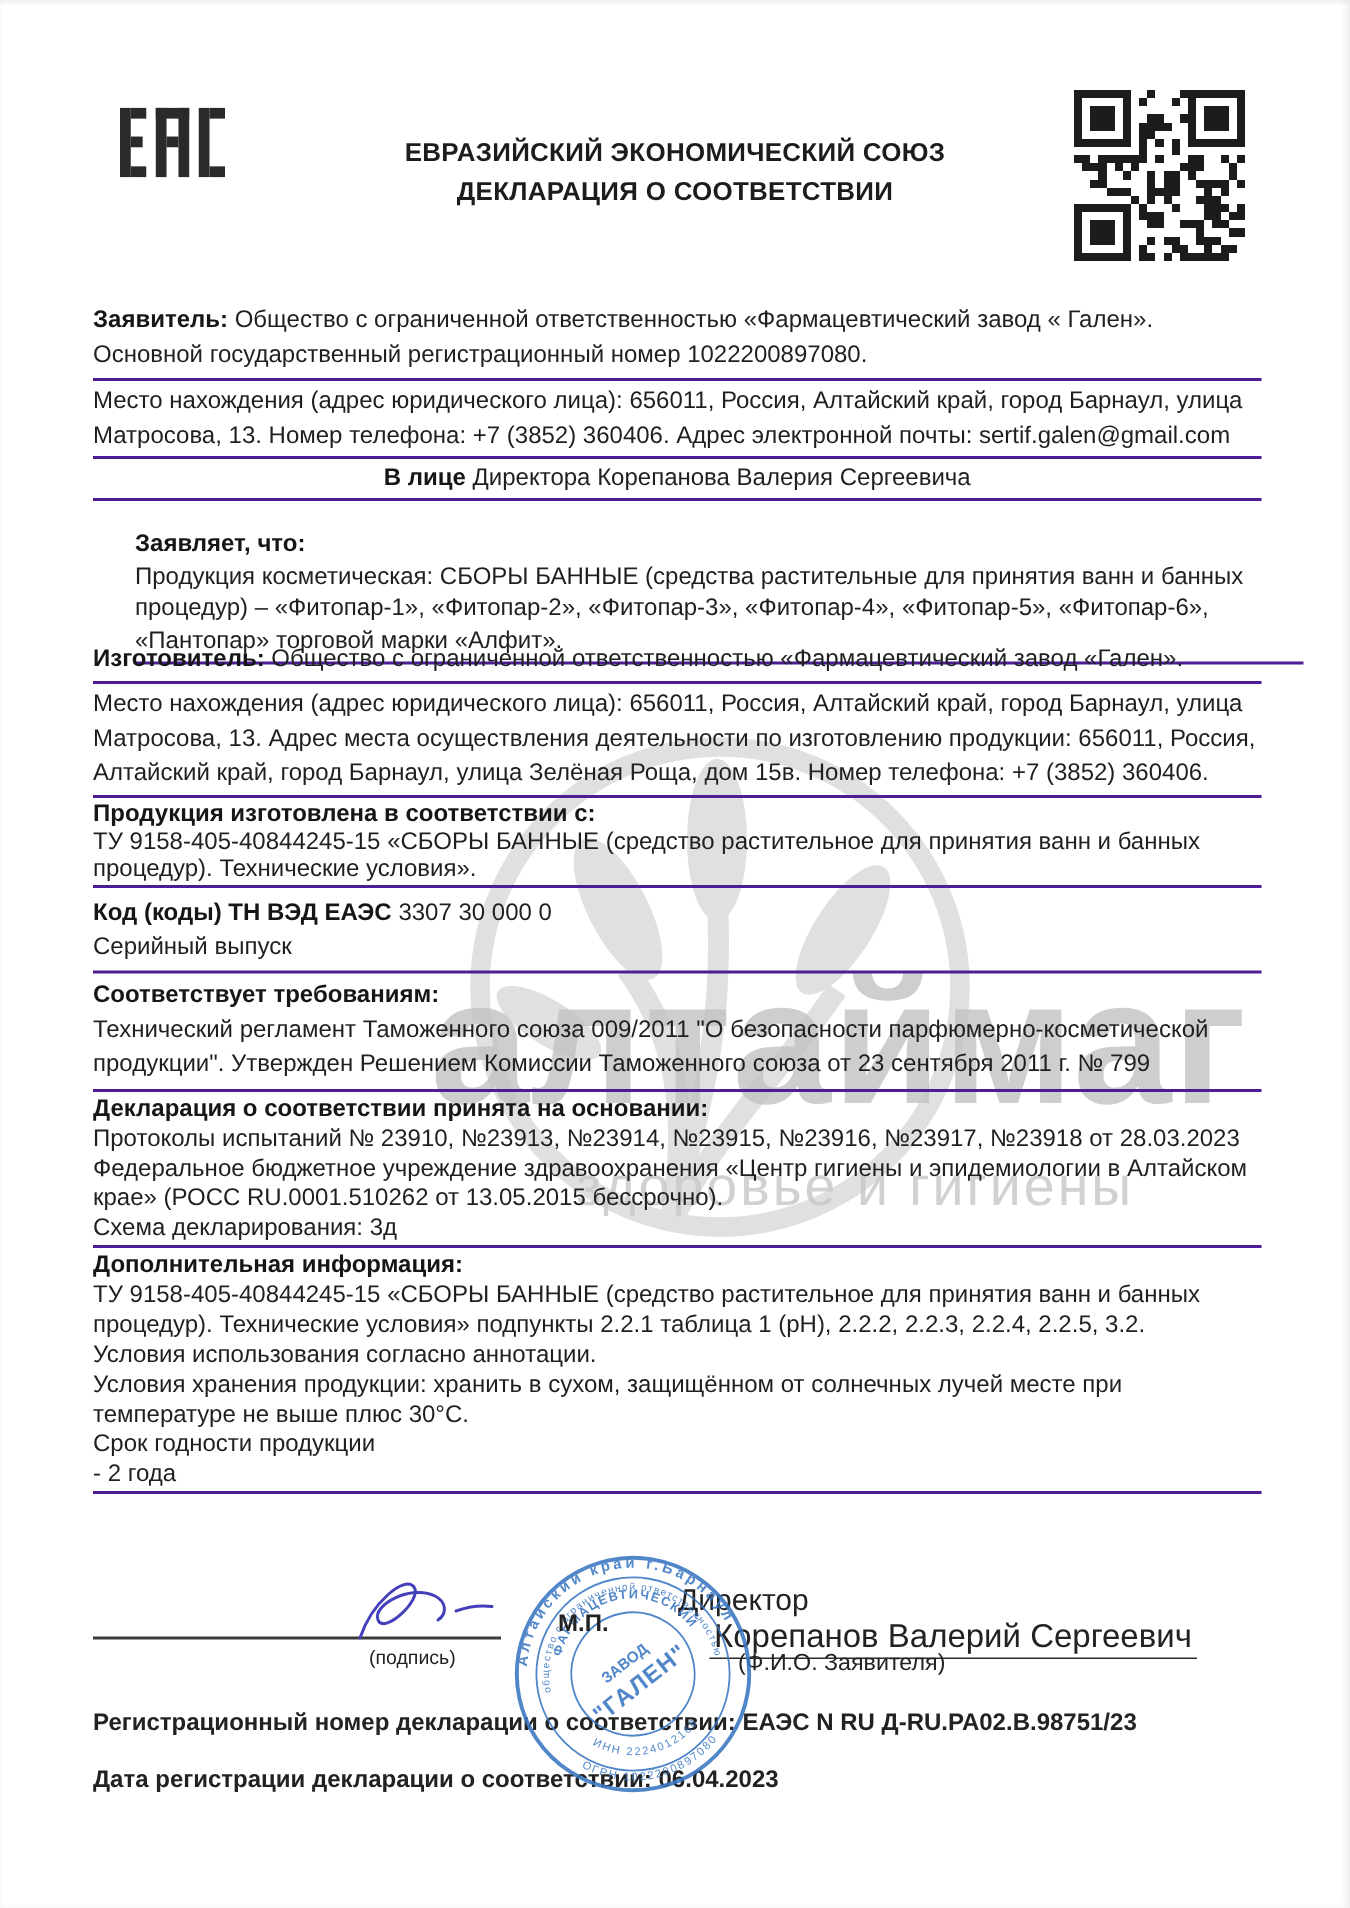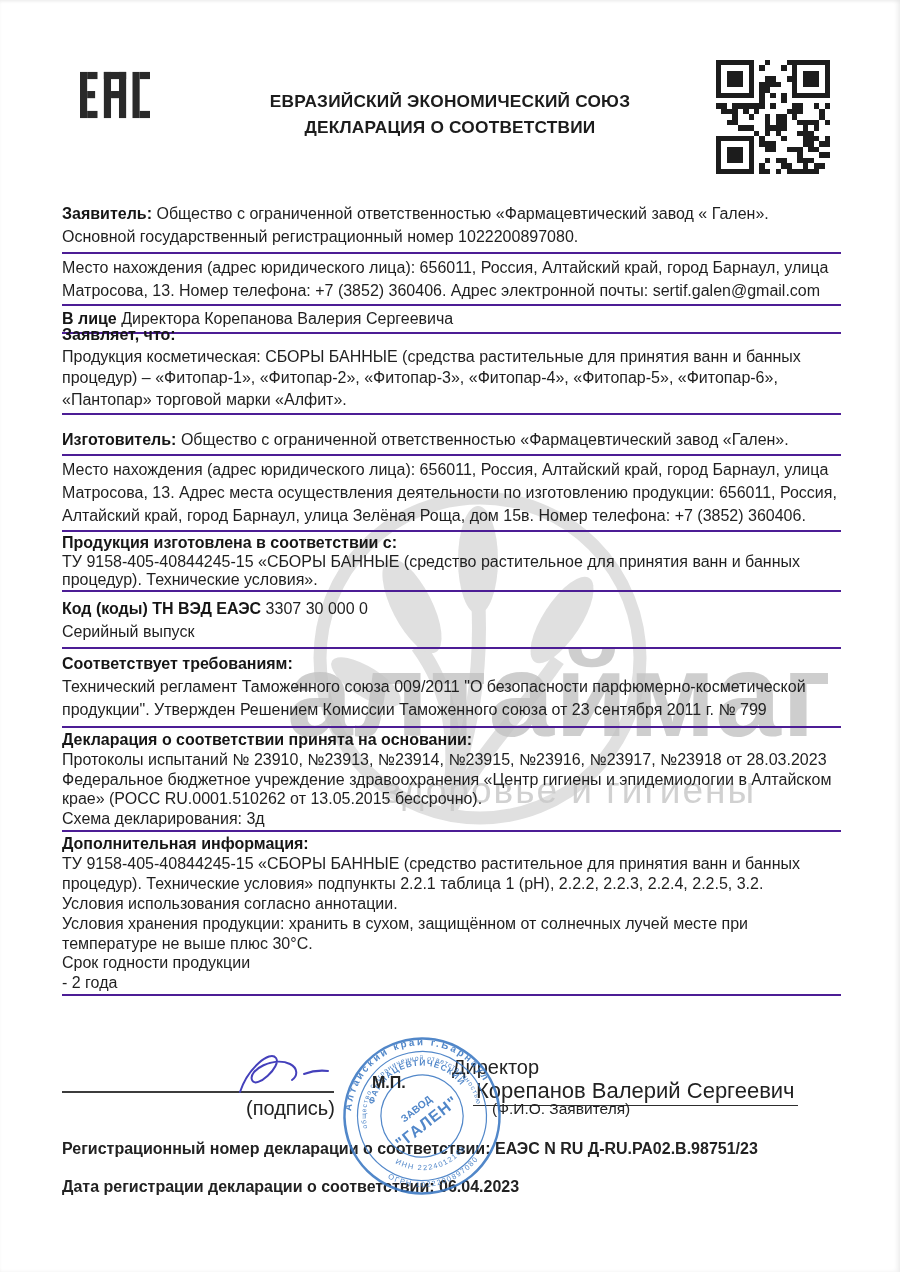--- a/index.html
+++ b/index.html
@@ -19,34 +19,34 @@
   .wm-brand{left:287px;top:636px;font-size:118px;font-weight:700;color:#c3c3c3;opacity:.8;letter-spacing:1px;line-height:1;}
   .wm-tag{left:384px;top:772px;font-size:37px;font-weight:400;color:#c9c9c9;opacity:.85;letter-spacing:2px;line-height:1;}
   .wm-logo{left:300px;top:478px;opacity:.55;}
   
   .sec{position:absolute;left:62px;width:779px;border-bottom:2px solid #4c1d95;
        font-size:16px;line-height:22px;color:#1f1f1f;z-index:1;overflow:visible;}
   .sec.noline{border-bottom:none;}
   b,.b{font-weight:700;color:#161616;}
   .s1{top:202px;height:50px;line-height:23px;}
   .s2{top:256px;height:48px;line-height:23px;}
-  .s3{top:308px;height:24px;line-height:21px;}
-  .s4{top:324px;height:89px;line-height:21.5px;}
+  .s3{top:308px;height:24px;line-height:21px;text-align:center;}
+  .s4{top:352px;height:89px;line-height:21.5px;margin-left:28px;}
   .s5{top:429px;height:25px;line-height:22px;}
   .s6{top:458px;height:72px;line-height:23px;}
   .s7{top:534px;height:56px;line-height:18.6px;}
   .s8{top:598px;height:49px;line-height:22.5px;}
   .s9{top:652px;height:74px;line-height:23px;}
   .s10{top:730px;height:100px;line-height:19.8px;}
   .s11{top:834px;height:160px;line-height:19.9px;}
   .s12{top:1000px;height:24px;font-weight:700;}
   .line{display:block;}
   
   .sign-line{position:absolute;left:62px;top:1091px;width:272px;border-top:2px solid #3c3c3c;z-index:1;}
-  .podpis{position:absolute;left:246px;top:1097px;font-size:20px;z-index:1;}
+  .podpis{position:absolute;left:246px;top:1097px;font-size:13px;z-index:1;}
   .mp{position:absolute;left:372px;top:1074px;font-size:16px;font-weight:700;z-index:3;}
   .dir-title{position:absolute;left:452px;top:1056px;font-size:20px;z-index:1;}
   .dir-name{position:absolute;left:473px;top:1078px;font-size:22px;border-bottom:1.6px solid #2d2d2d;padding:0 3px 1px 3px;z-index:1;}
   .fio{position:absolute;left:492px;top:1100px;font-size:15.5px;z-index:1;}
   .stamp{position:absolute;left:333px;top:1032px;z-index:2;opacity:.88;}
   .handsign{position:absolute;left:232px;top:1046px;z-index:2;}
   .reg1{position:absolute;left:62px;top:1140px;font-size:16px;font-weight:700;z-index:1;}
   .reg2{position:absolute;left:62px;top:1178px;font-size:16px;font-weight:700;z-index:1;}
 </style>
 </head>

